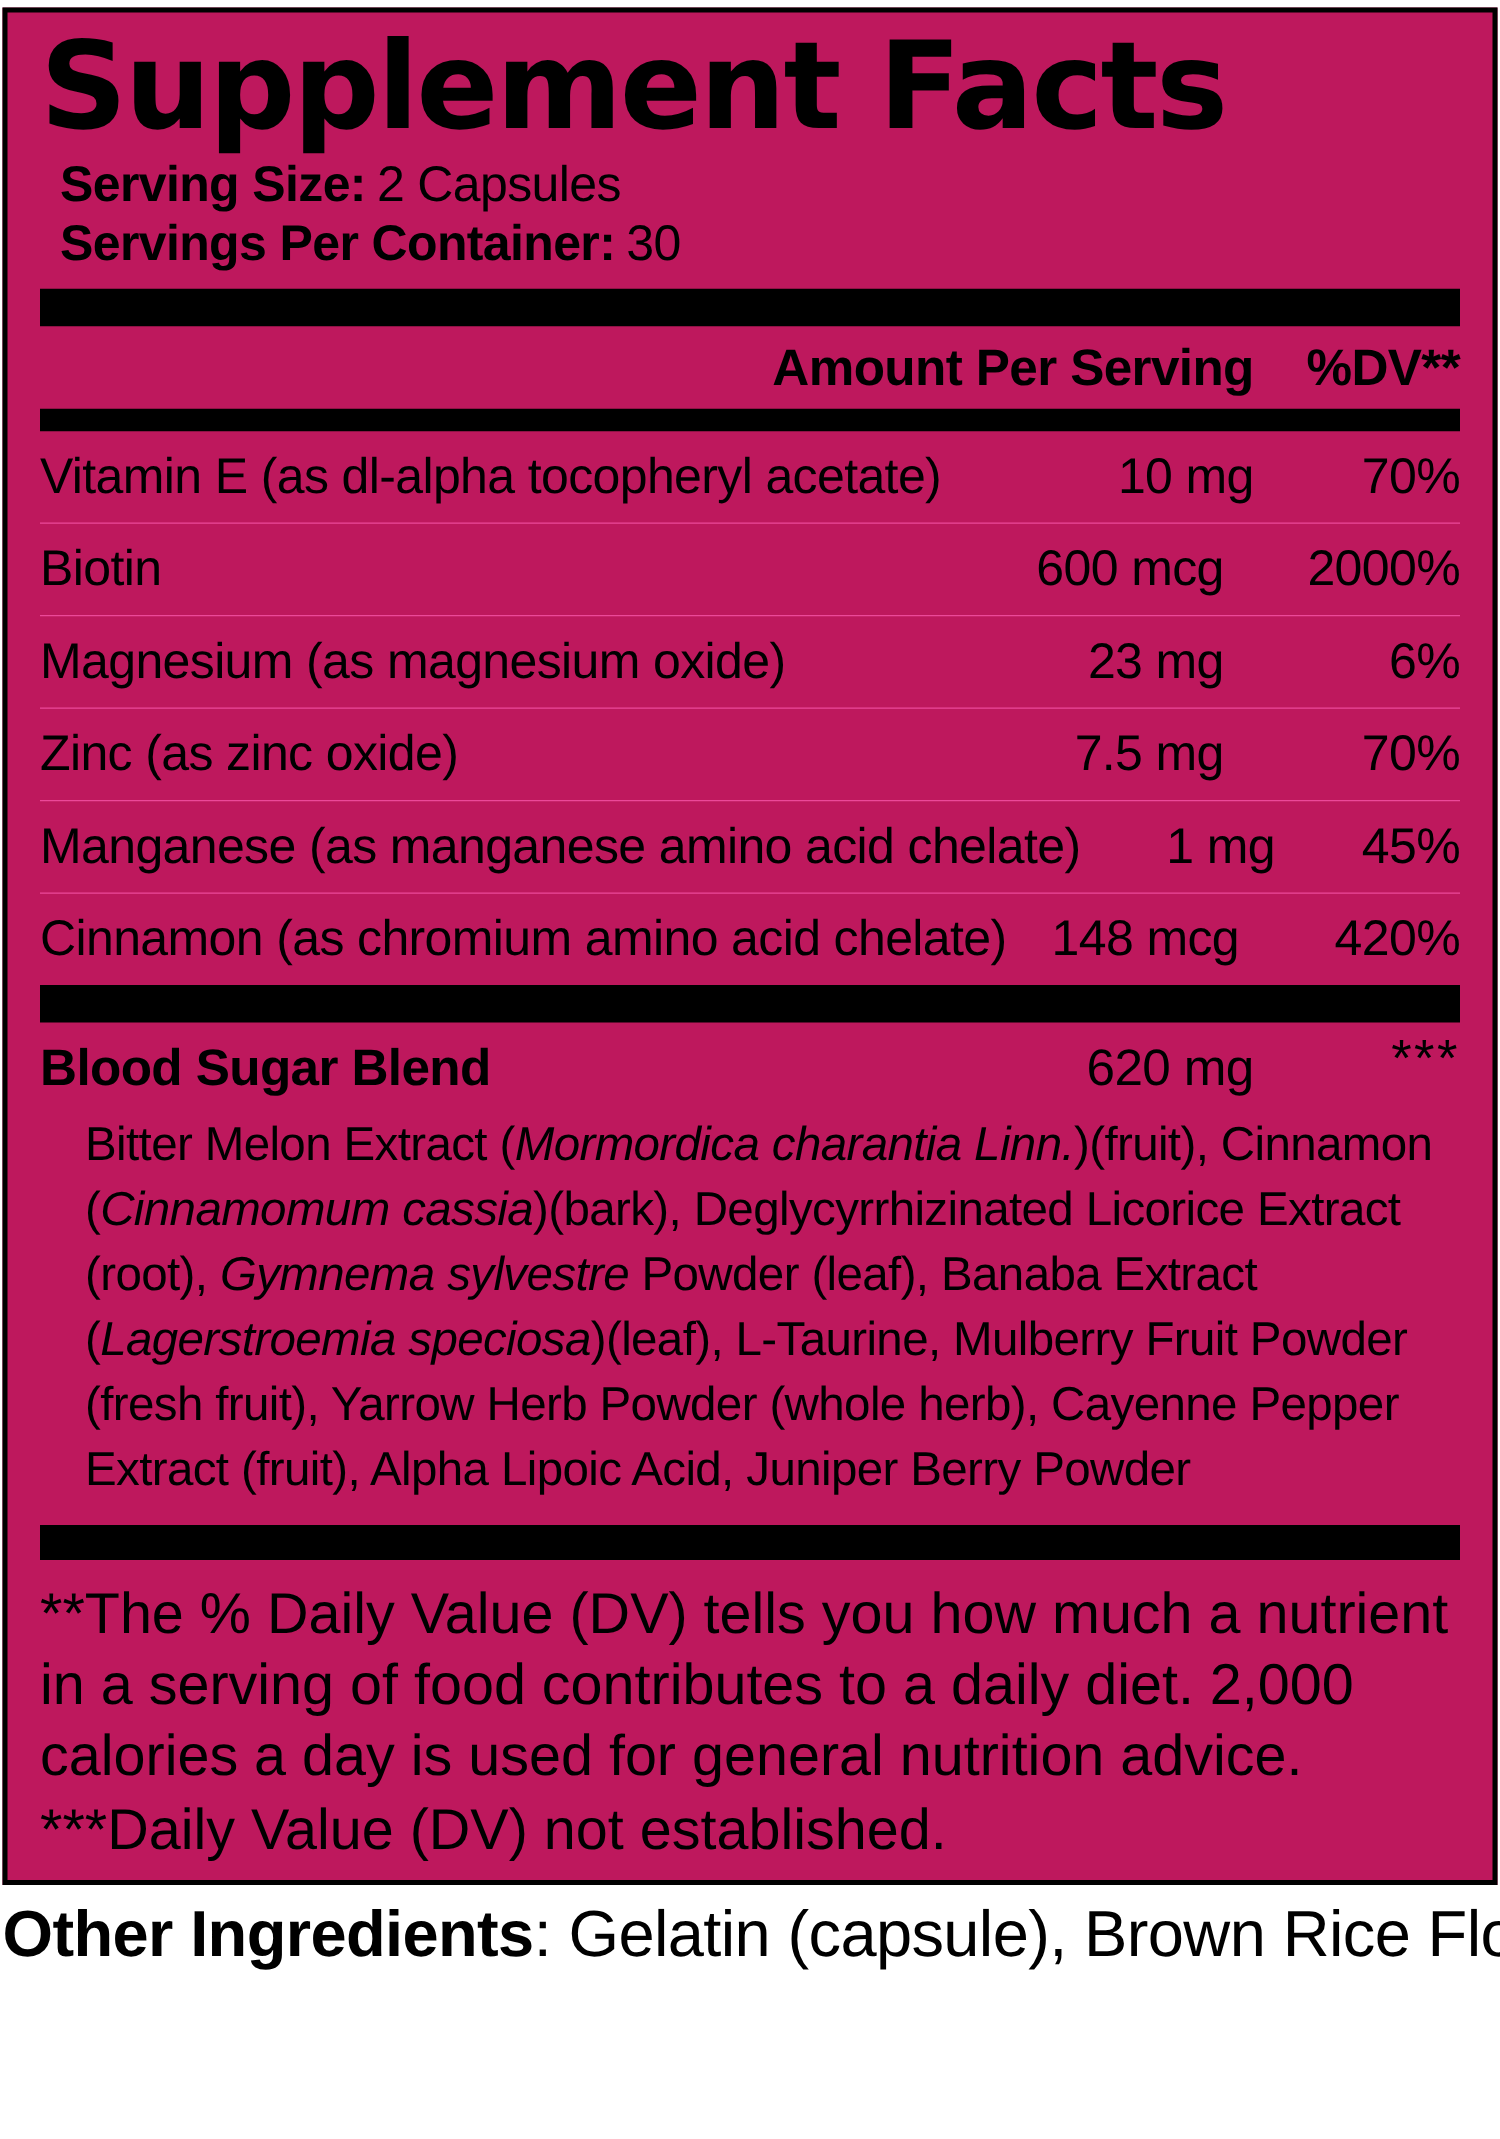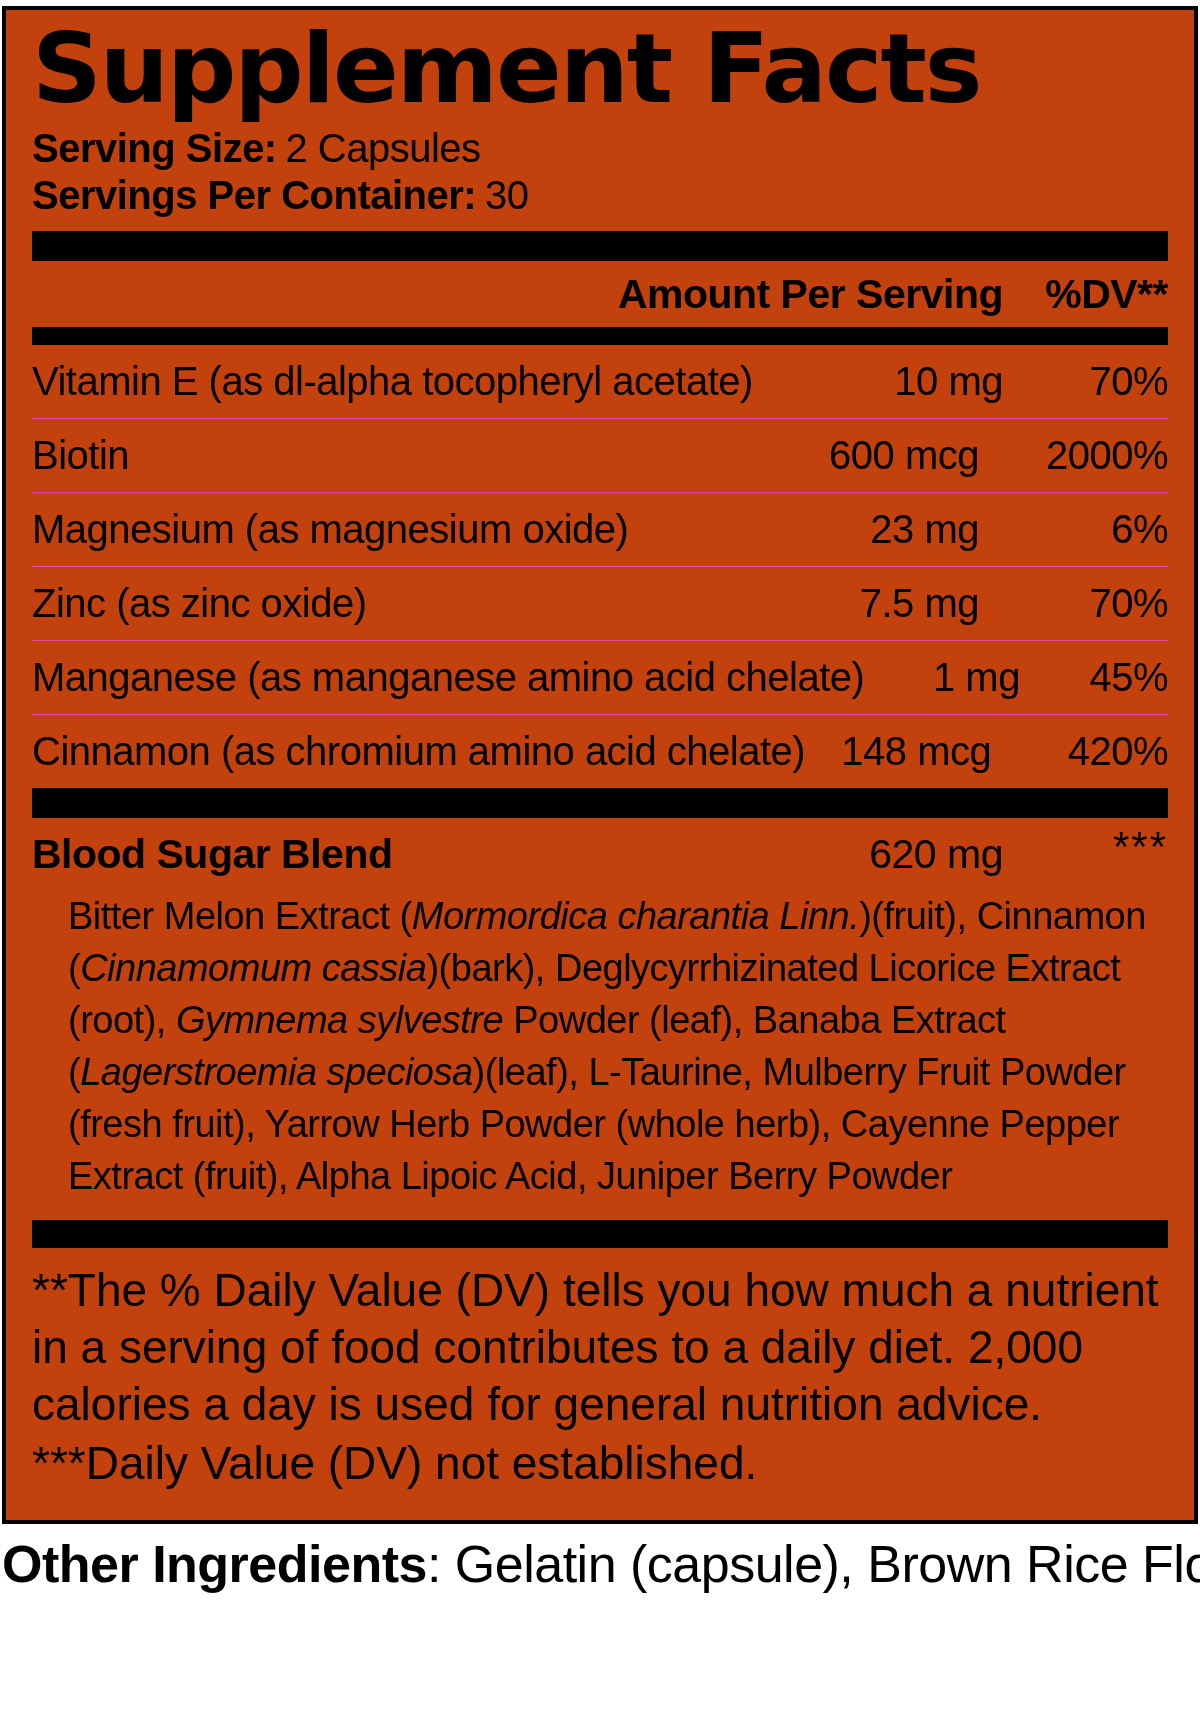--- a/index.html
+++ b/index.html
@@ -11,42 +11,42 @@
     overflow: hidden;
     font-family: "Liberation Sans", sans-serif;
     color: #000000;
     -webkit-font-smoothing: antialiased;
   }
   .page { width: 1200px; height: 1711px; position: relative; }
 
   .label-box {
     margin: 6px 2px 0 2px;
     border: 4px solid #000000;
-    padding: 10px 26px 28px 26px;
-    background: #c2410c;
+    padding: 10px 26px 12px 26px;
+    background: #be185d;
   }
 
   h1.title {
     margin: 0;
     font-family: "DejaVu Sans", sans-serif;
     font-weight: bold;
     font-size: 97px;
     line-height: 1.0;
     letter-spacing: -2px;
     white-space: nowrap;
   }
 
   .serving-block { margin-top: 8px; }
   .serving-line {
     font-size: 40px;
     line-height: 47px;
     letter-spacing: -0.5px;
   }
   .b { font-weight: bold; }
-  .lbl { margin-right: 0.22em; }
+  .lbl { margin-right: 0.22em; margin-left: 16px; }
 
   .bar { background: #000000; width: 100%; }
   .bar-thick  { height: 30px; }
   .bar-med    { height: 18px; }
   .bar-thick2 { height: 28px; }
   .bar-top { margin-top: 12px; }
 
   .thead {
     height: 66px;
     display: flex;

